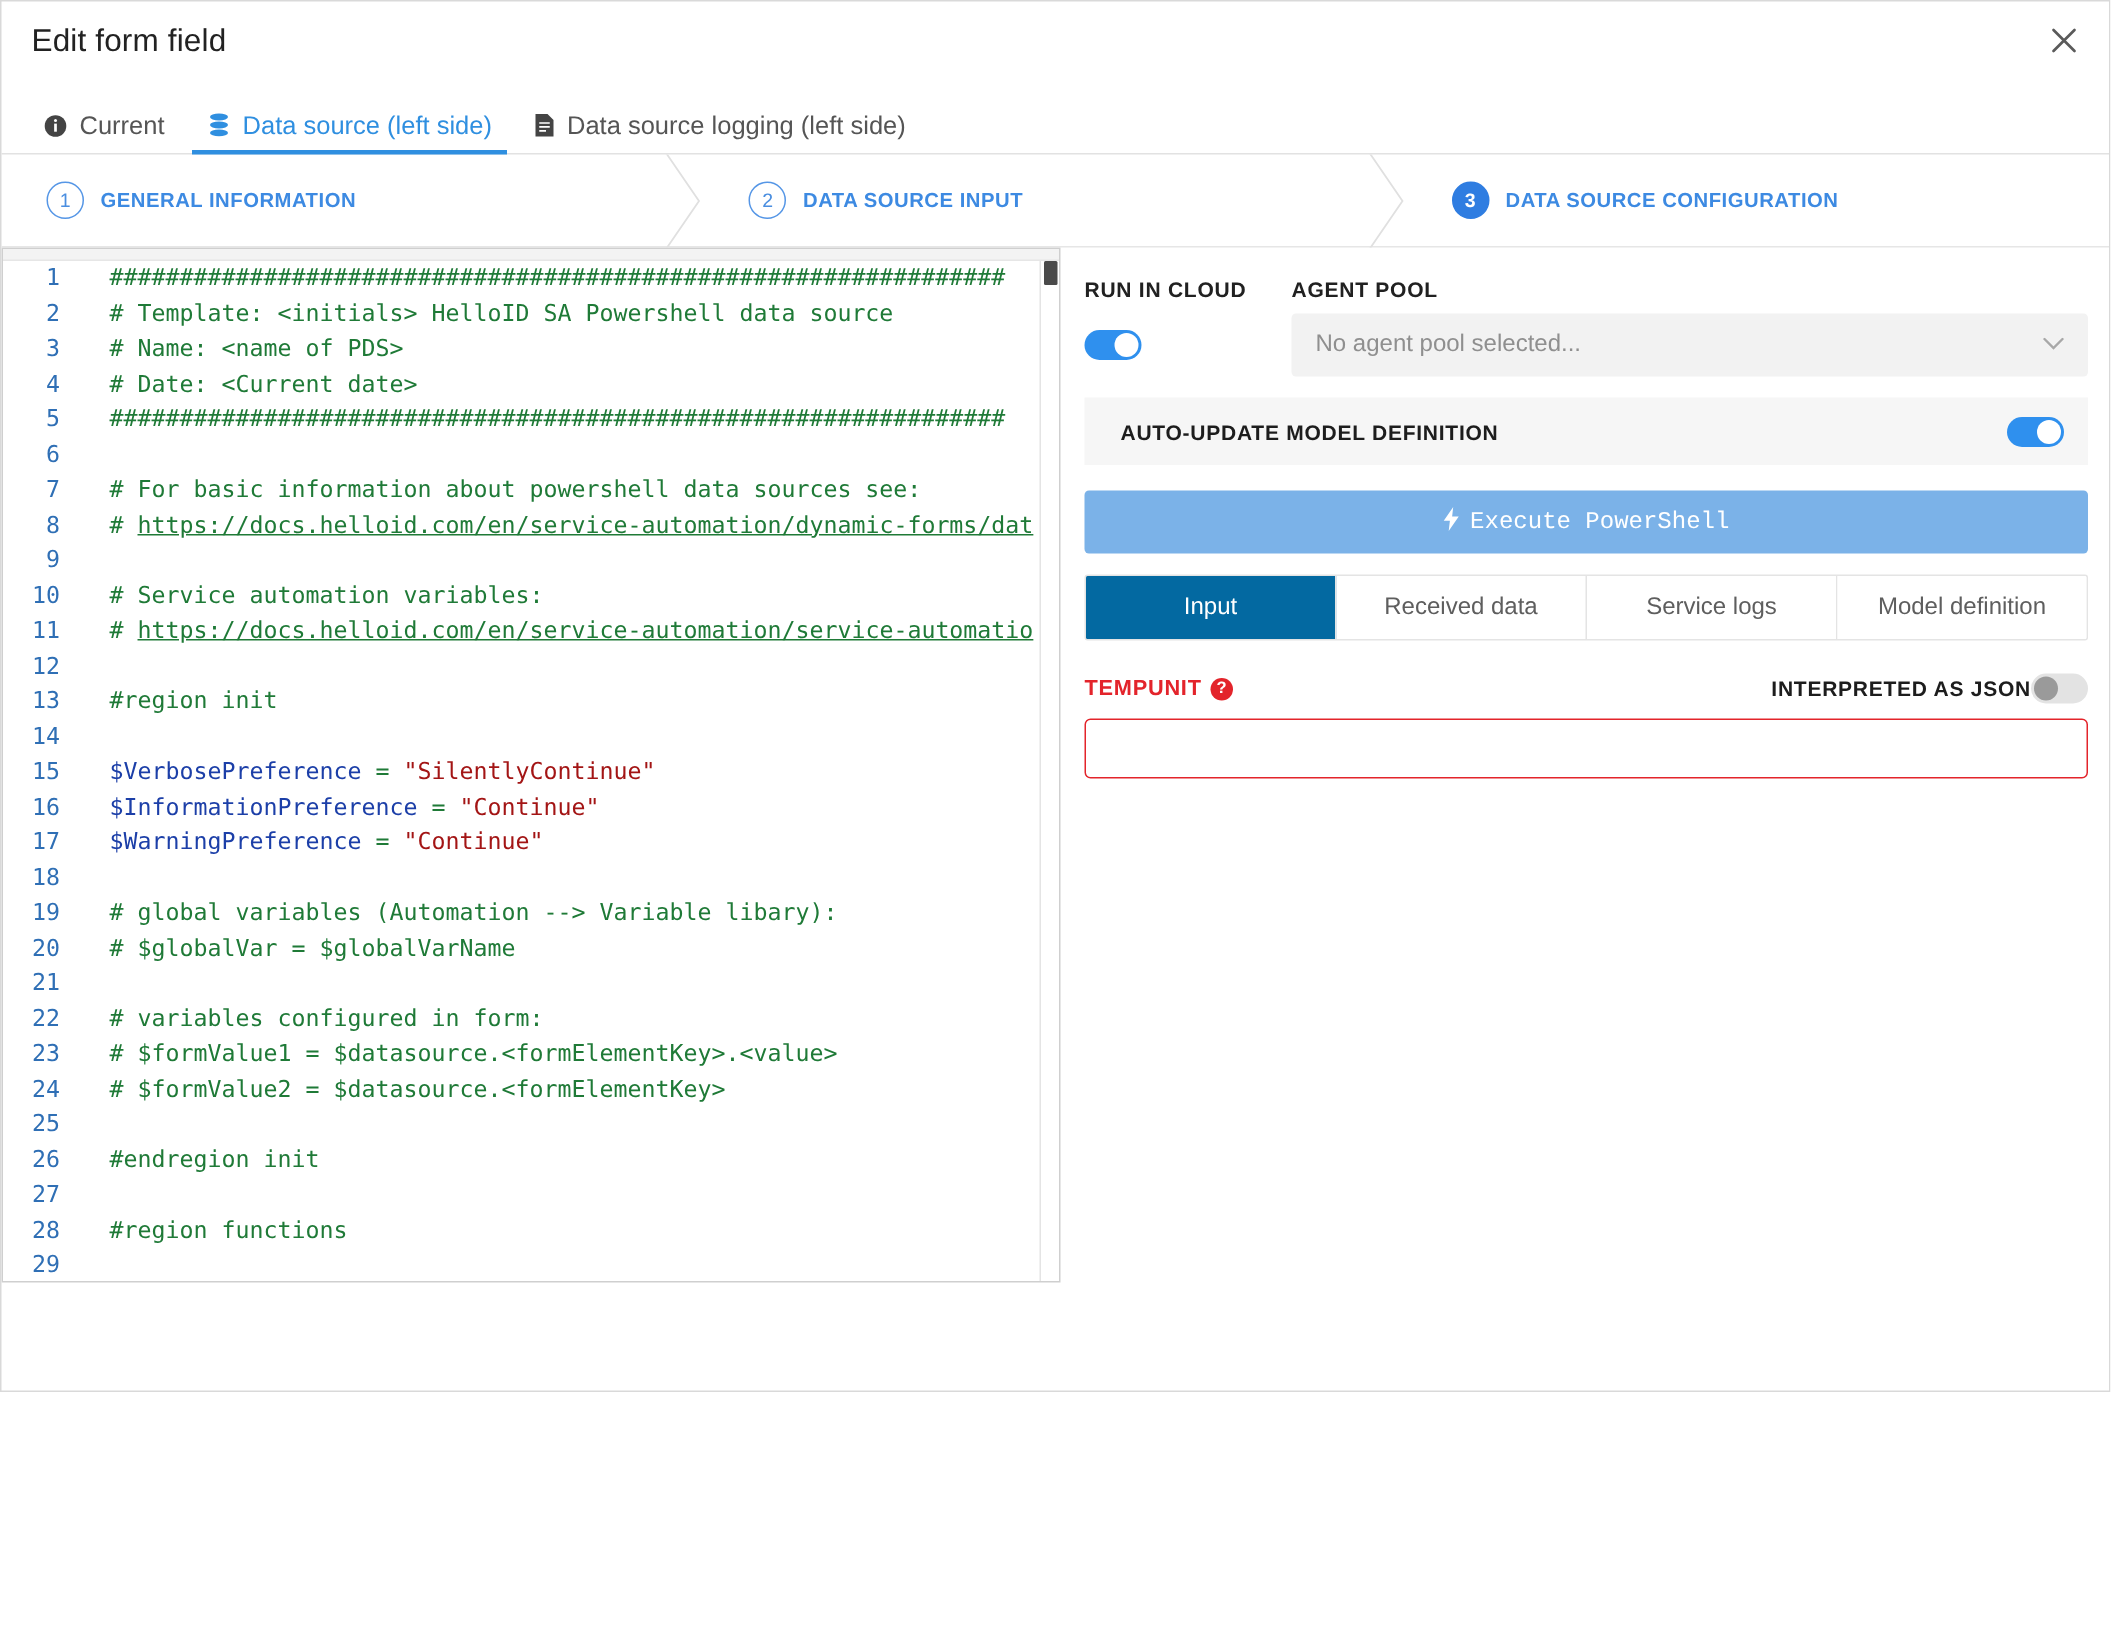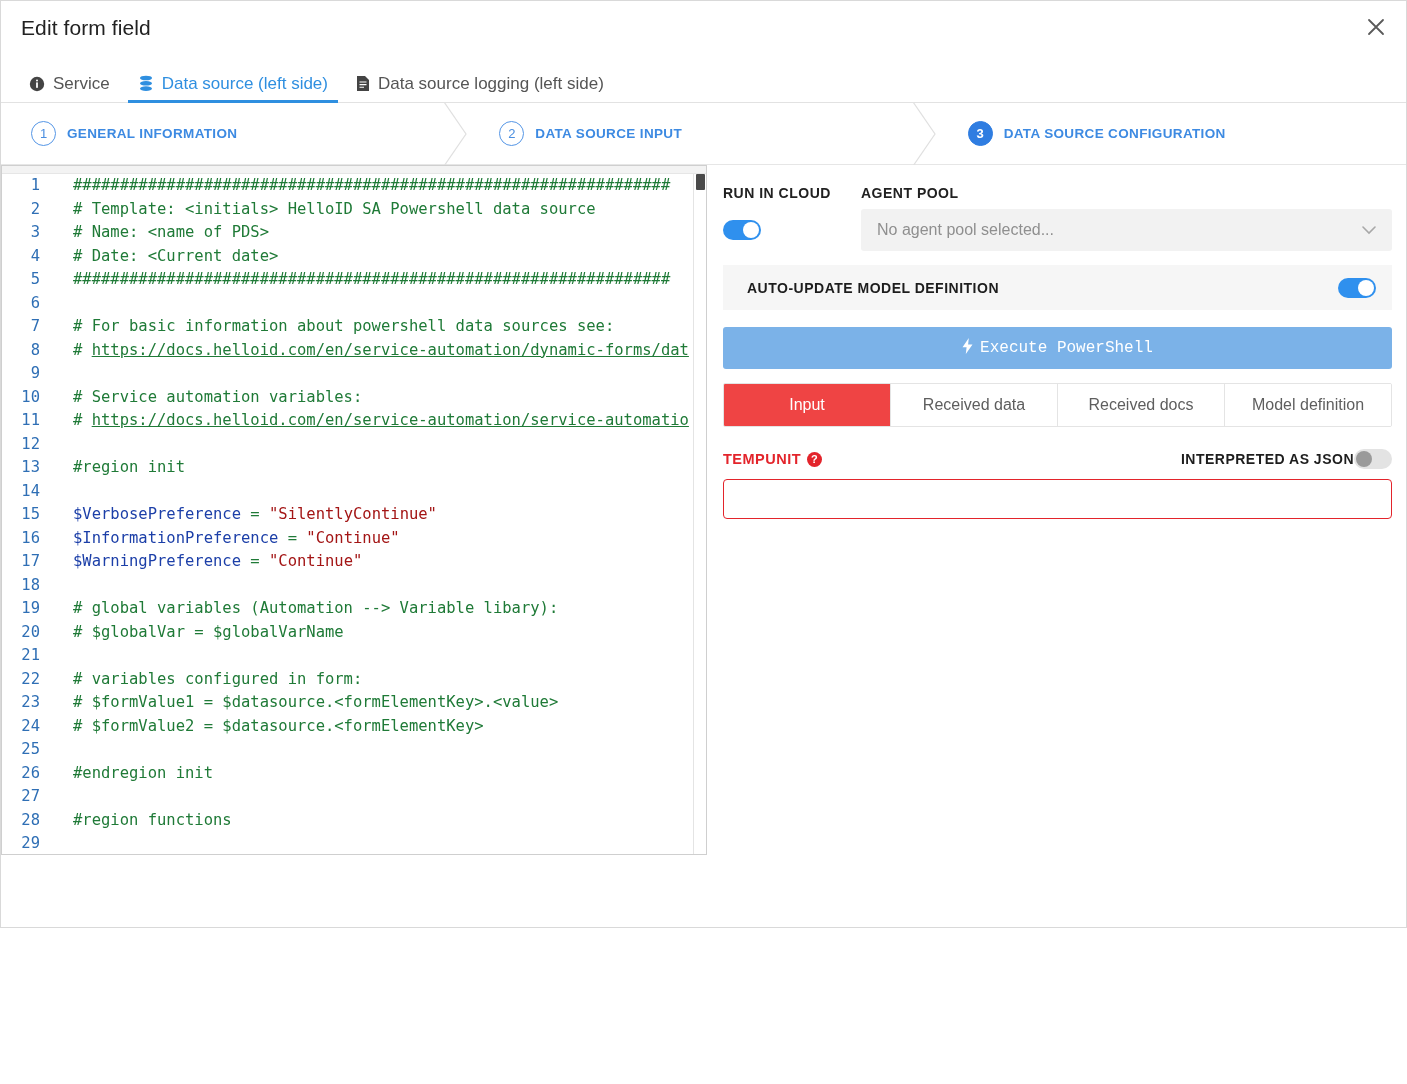--- a/index.html
+++ b/index.html
@@ -289,21 +289,21 @@
   .subtab {
     flex: 1 1 0;
     display: flex; align-items: center; justify-content: center;
     font-size: 16px;
     color: #5e5e5e;
     background: #ffffff;
     border-right: 1px solid #e4e4e4;
     cursor: pointer;
   }
   .subtab:last-child { border-right: none; }
-  .subtab.active { background: #ef4444; color: #ffffff; }
+  .subtab.active { background: #0369a1; color: #ffffff; }
 
   .field-head {
     margin-top: 22px;
     display: flex;
     align-items: center;
     justify-content: space-between;
   }
   .field-label {
     font-size: 14.5px;
     font-weight: bold;
@@ -394,21 +394,21 @@
 
   <div class="tabbar">
     <div class="tab">
       <span class="tab-ico">
         <svg width="16" height="16" viewBox="0 0 16 16">
             <circle cx="8" cy="8" r="7.2" fill="currentColor"></circle>
             <rect x="7.1" y="6.4" width="1.8" height="5.4" fill="#fff"></rect>
             <circle cx="8" cy="4.4" r="1" fill="#fff"></circle>
           </svg>
       </span>
-      <span>Service</span>
+      <span>Current</span>
     </div>
     <div class="tab active">
       <span class="tab-ico">
         <svg width="16" height="17" viewBox="0 0 16 17">
           <ellipse cx="8" cy="3" rx="6" ry="2.3" fill="currentColor"></ellipse>
           <ellipse cx="8" cy="8.3" rx="6" ry="2.3" fill="currentColor"></ellipse>
           <ellipse cx="8" cy="13.6" rx="6" ry="2.3" fill="currentColor"></ellipse>
         </svg>
       </span>
       <span>Data source (left side)</span>
@@ -494,21 +494,21 @@
           <svg width="11" height="16" viewBox="0 0 11 16">
               <path d="M6.8 0 L0.5 9.2 H4.6 L3.8 16 L10.5 6.4 H6.1 Z" fill="#ffffff"></path>
             </svg>
         </span>
         <span>Execute PowerShell</span>
       </button>
 
       <div class="subtabs">
         <div class="subtab active">Input</div>
         <div class="subtab">Received data</div>
-        <div class="subtab">Received docs</div>
+        <div class="subtab">Service logs</div>
         <div class="subtab">Model definition</div>
       </div>
 
       <div class="field-head">
         <div class="field-label">
           <span>TEMPUNIT</span>
           <span class="help-ico">?</span>
         </div>
         <div class="json-wrap">
           <span class="json-lbl">INTERPRETED AS JSON</span>

